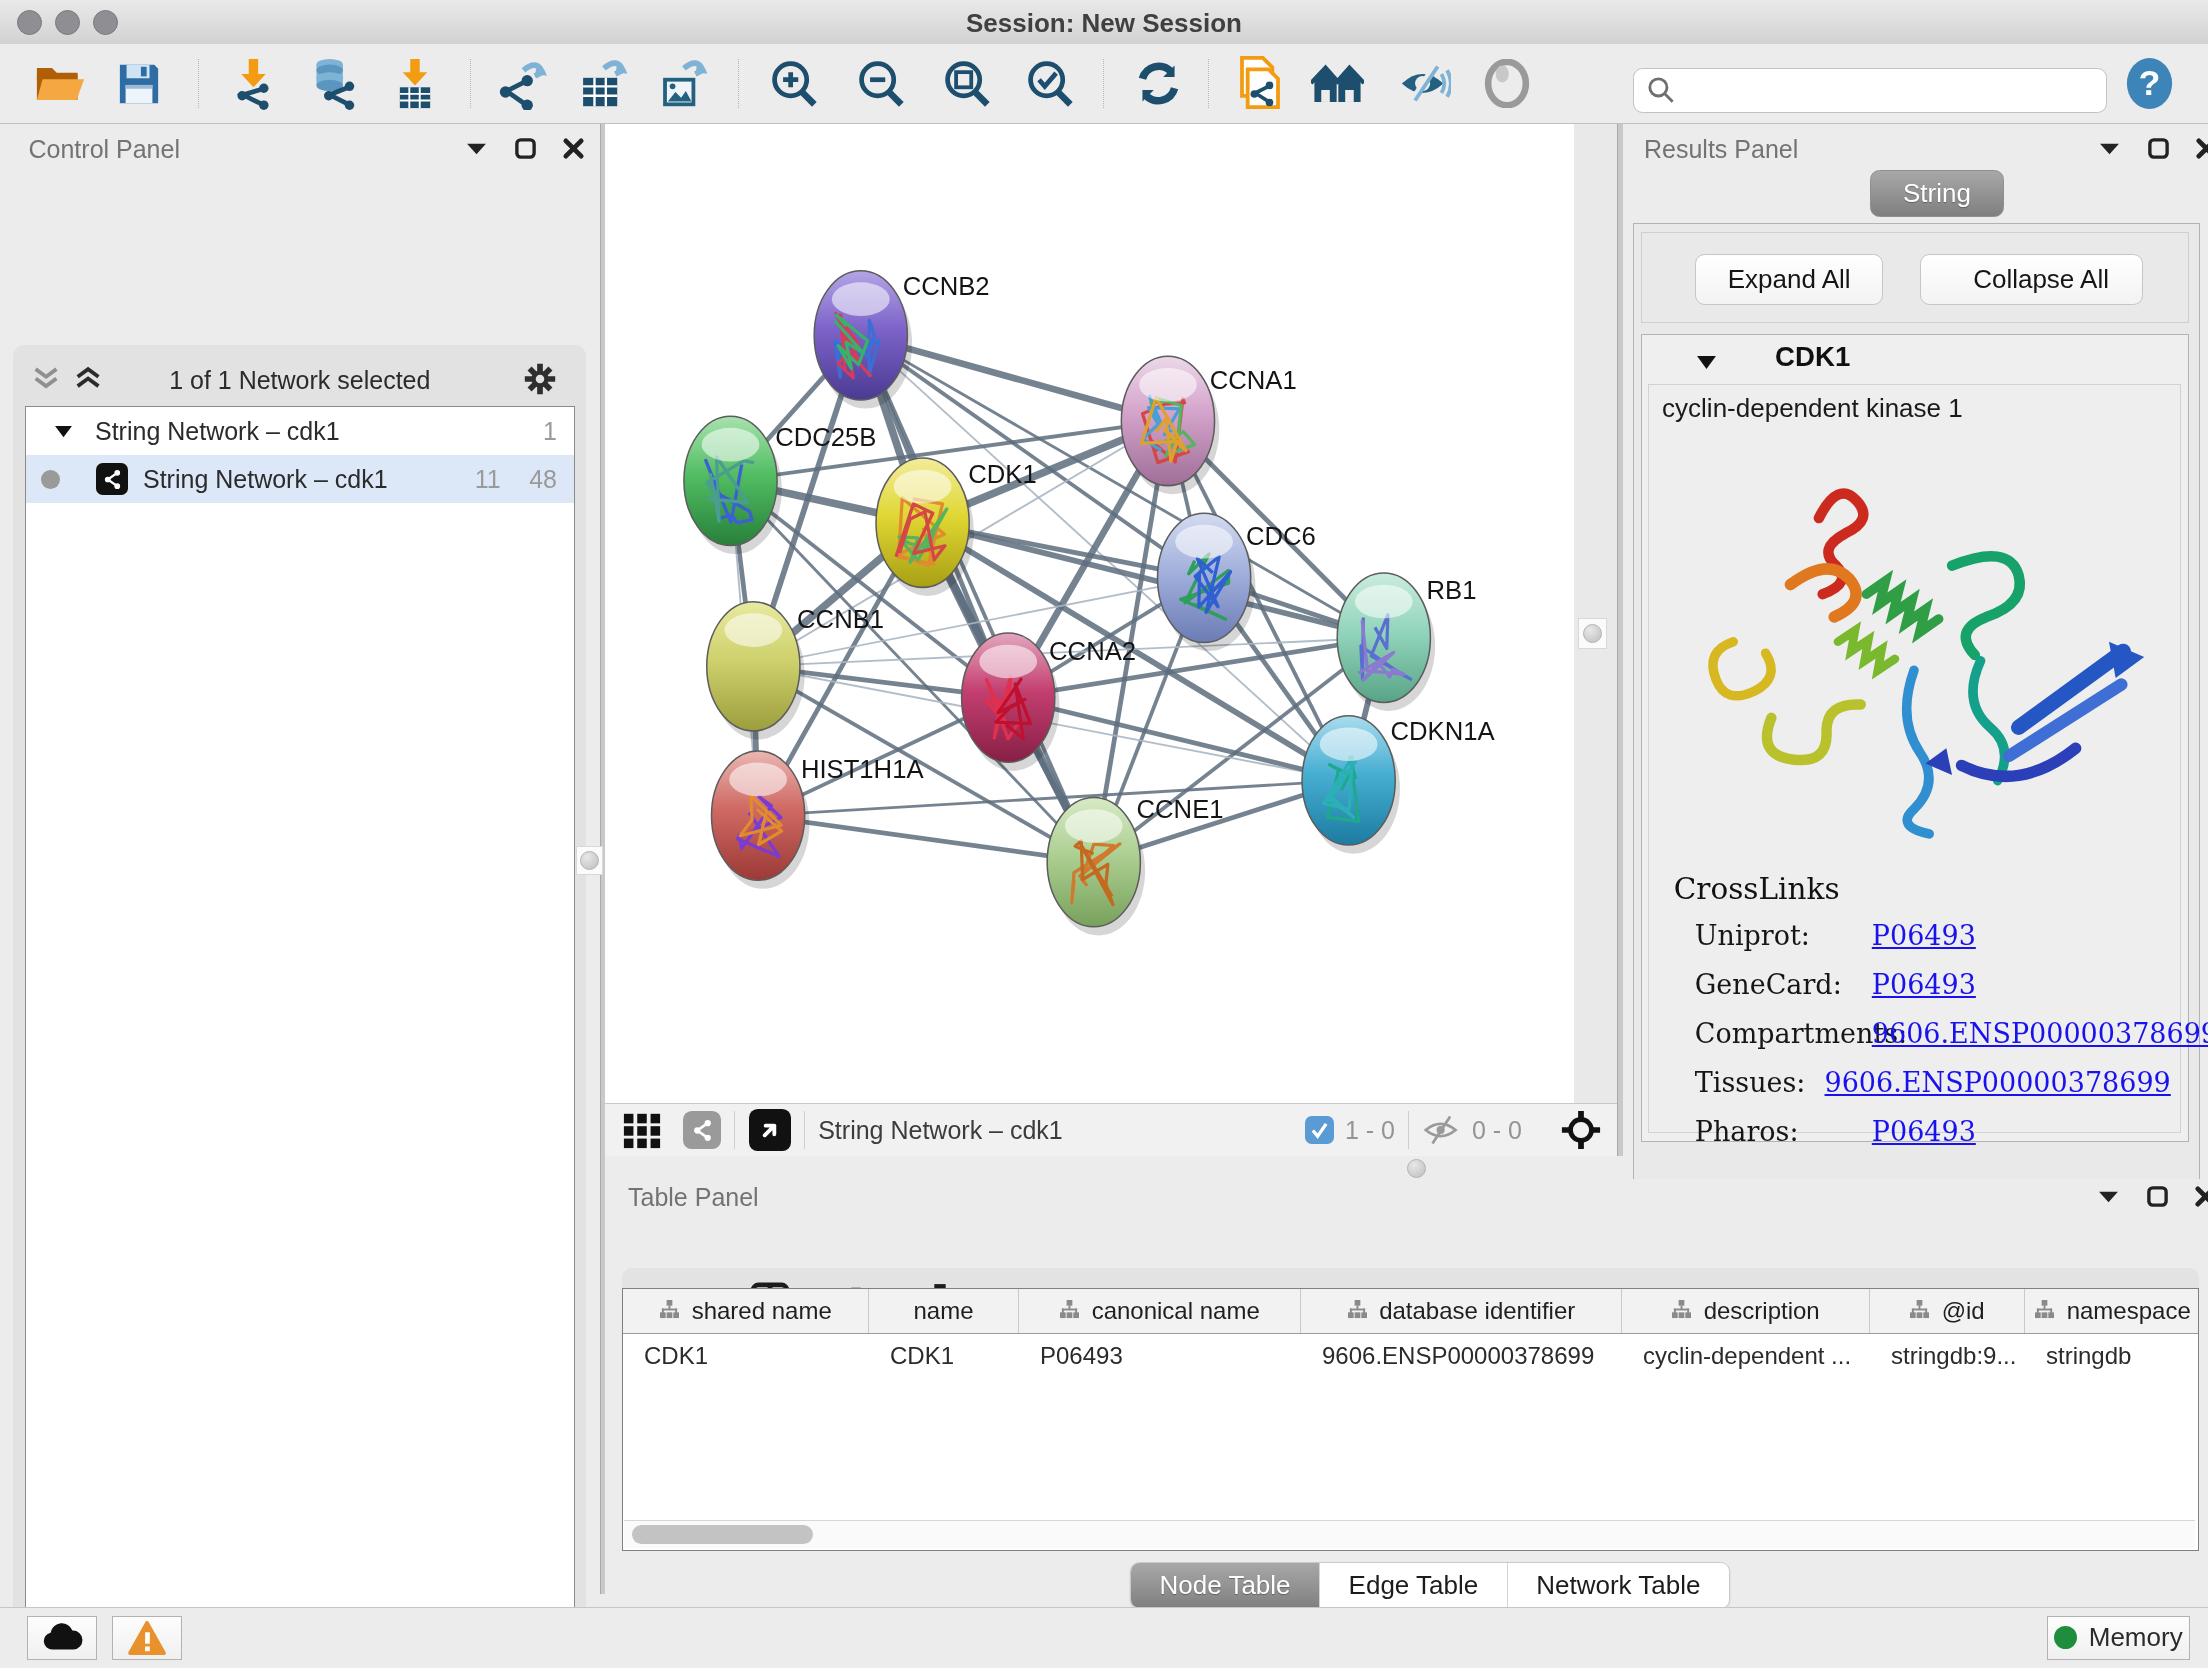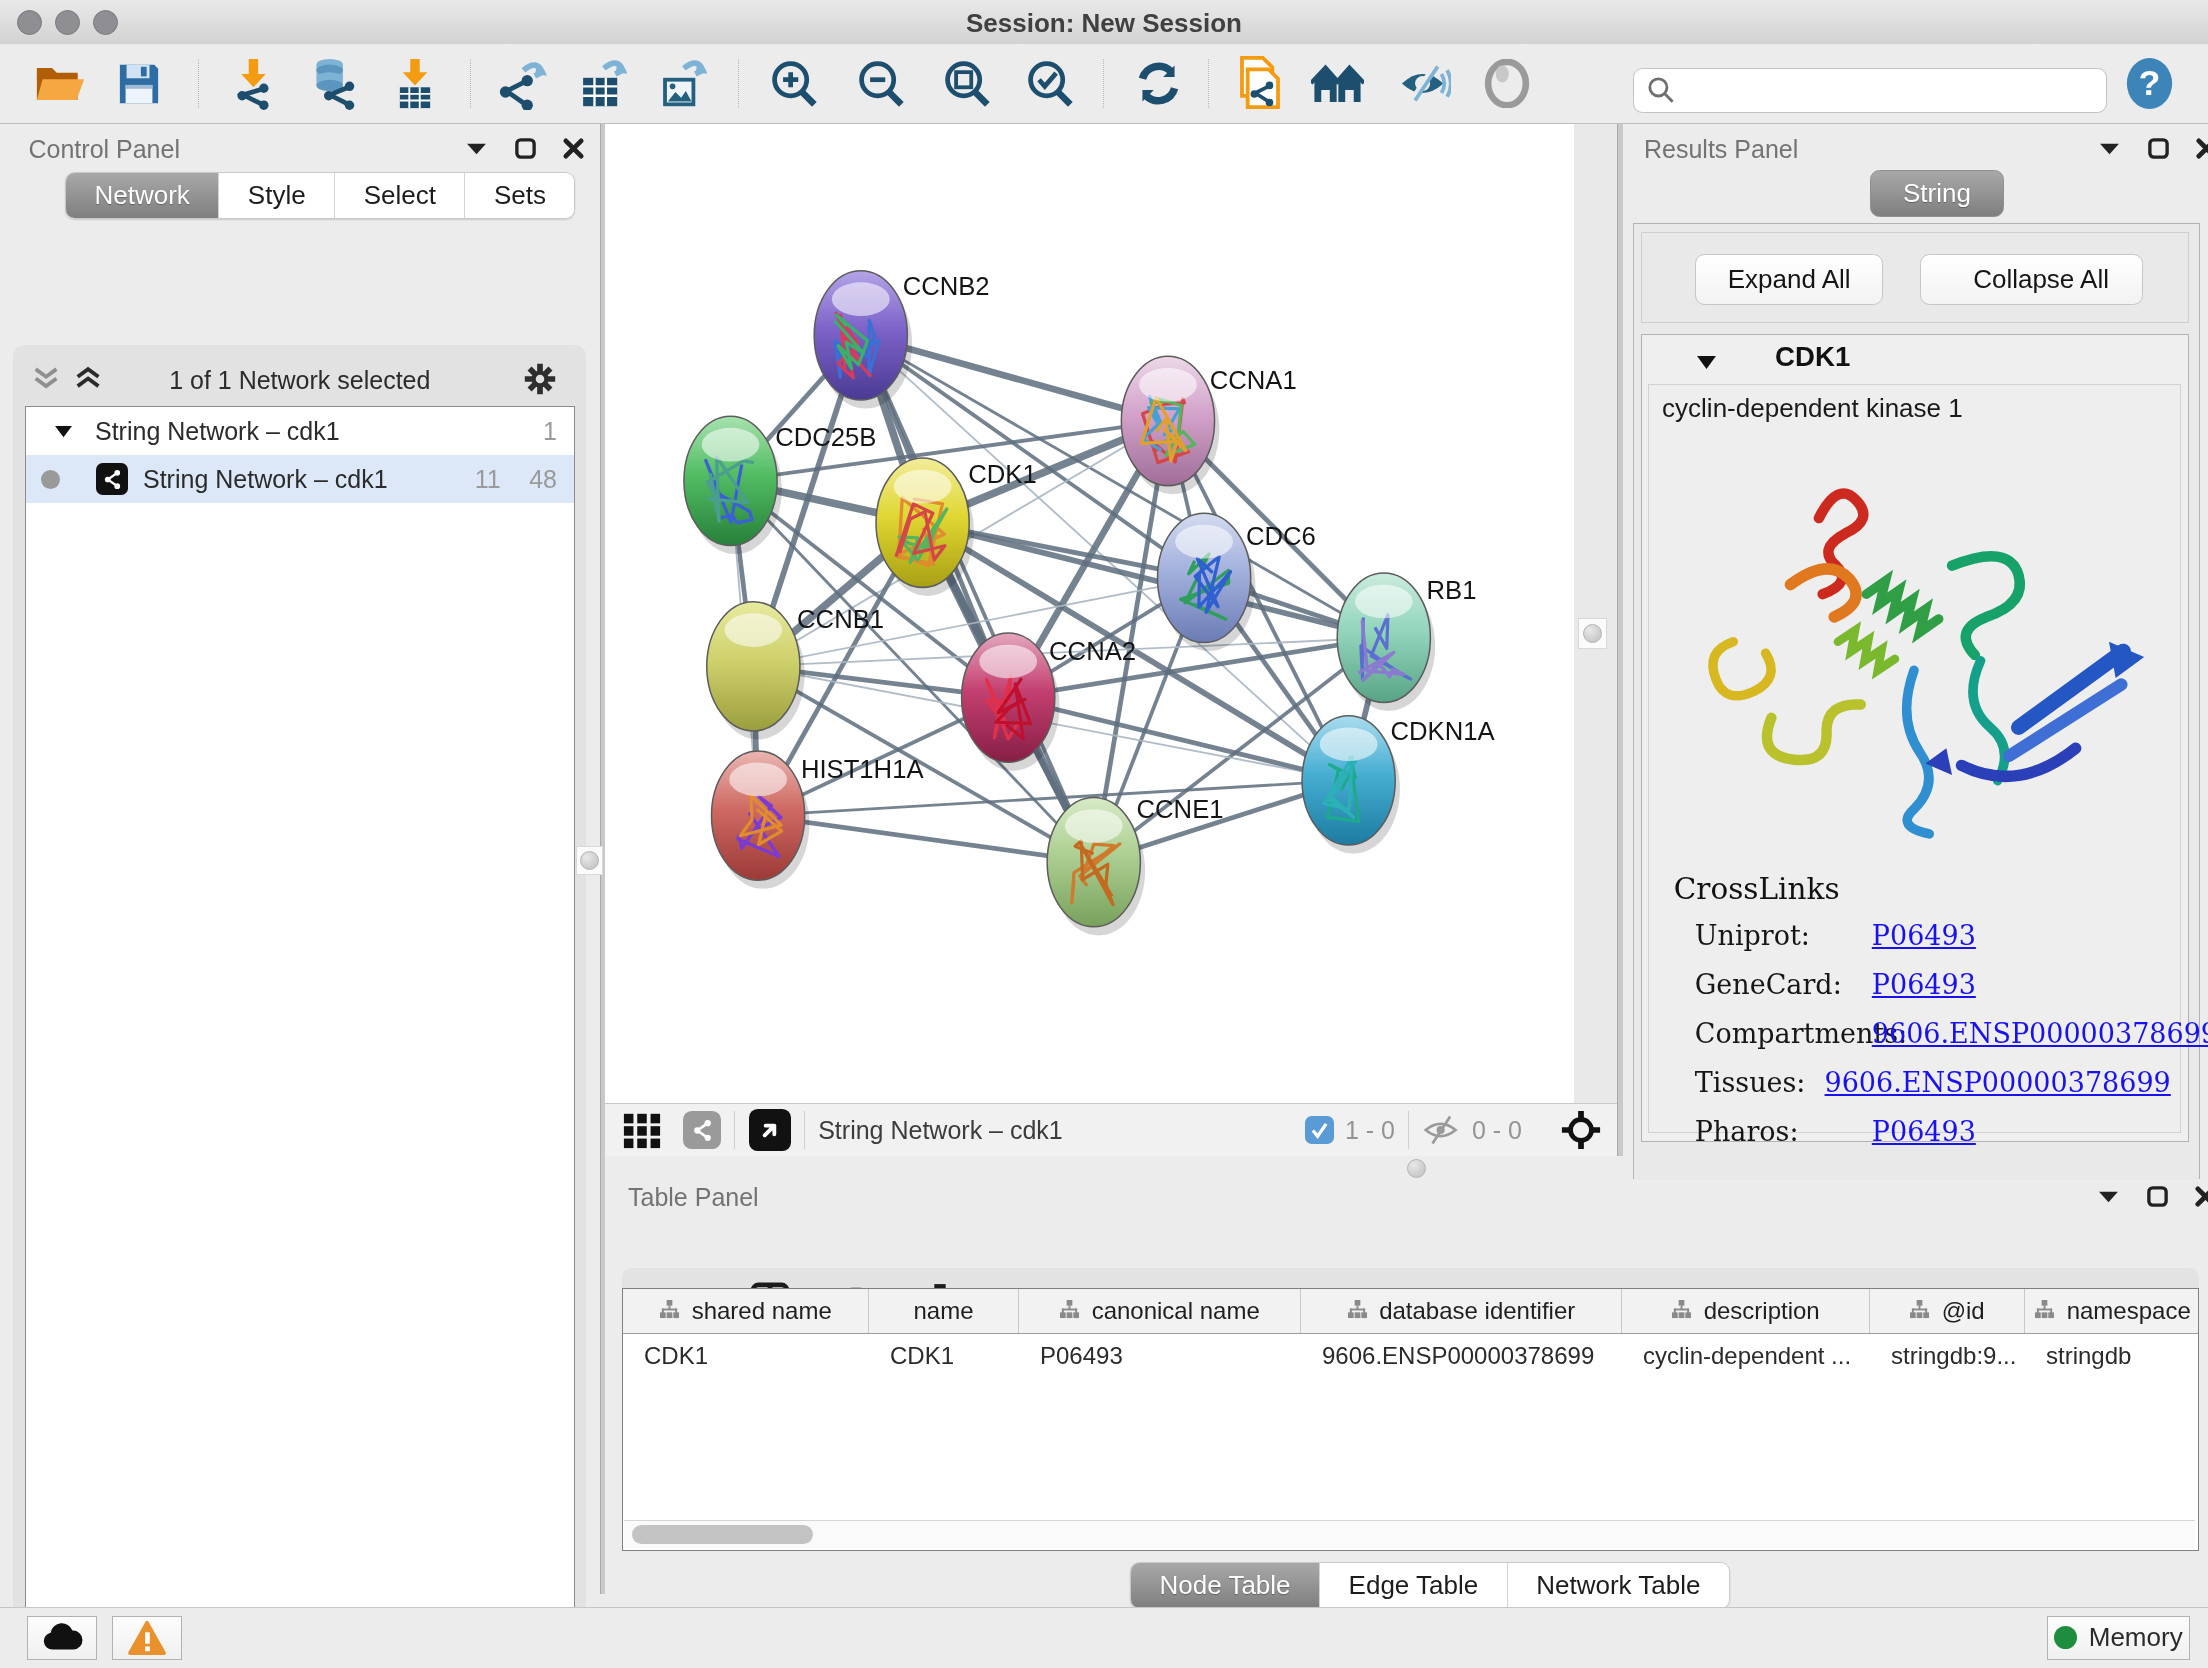--- a/index.html
+++ b/index.html
@@ -265,26 +265,20 @@
     <svg width="25" height="17" viewBox="0 0 26 18">
         <path d="M3 4 L13 15 23 4z" fill="#222"></path>
       </svg>
     <svg width="23" height="23" viewBox="0 0 24 24">
         <rect x="3" y="3" width="18" height="18" rx="4" fill="none" stroke="#222" stroke-width="3.5"></rect>
       </svg>
     <svg width="23" height="23" viewBox="0 0 24 24">
         <path d="M4 4 L20 20 M20 4 L4 20" stroke="#222" stroke-width="5" stroke-linecap="round"></path>
       </svg>
   </div>
-  <div class="abs tabseg" style="left:65px;top:48px;" id="cp-tabs">
-      <div class="tab sel">Network</div>
-      <div class="tab">Style</div>
-      <div class="tab">Select</div>
-      <div class="tab">Sets</div>
-    </div>
   <div id="cp-inner" class="abs">
     <svg class="abs" style="left:17px;top:21px;" width="34" height="27" viewBox="0 0 36 28">
         <g stroke="#8f8f8f" stroke-width="4" fill="none">
           <path d="M6 3 L17 11 28 3"></path>
           <path d="M6 13 L17 21 28 13"></path>
         </g>
       </svg>
     <svg class="abs" style="left:59px;top:21px;" width="34" height="27" viewBox="0 0 36 28">
         <g stroke="#2b2b2b" stroke-width="4" fill="none">
           <path d="M6 11 L17 3 28 11"></path>

